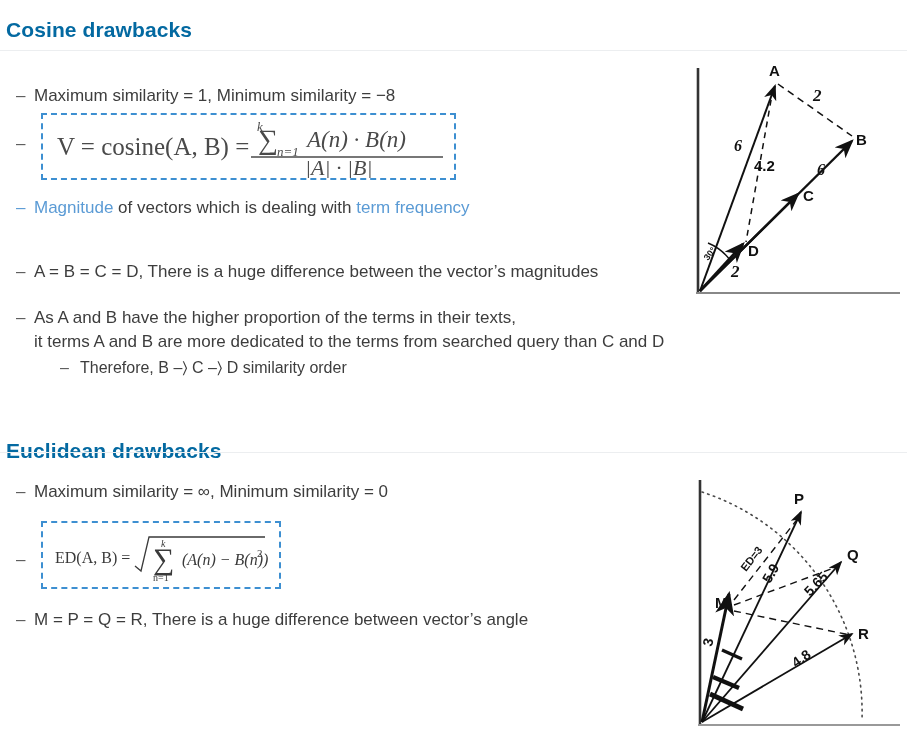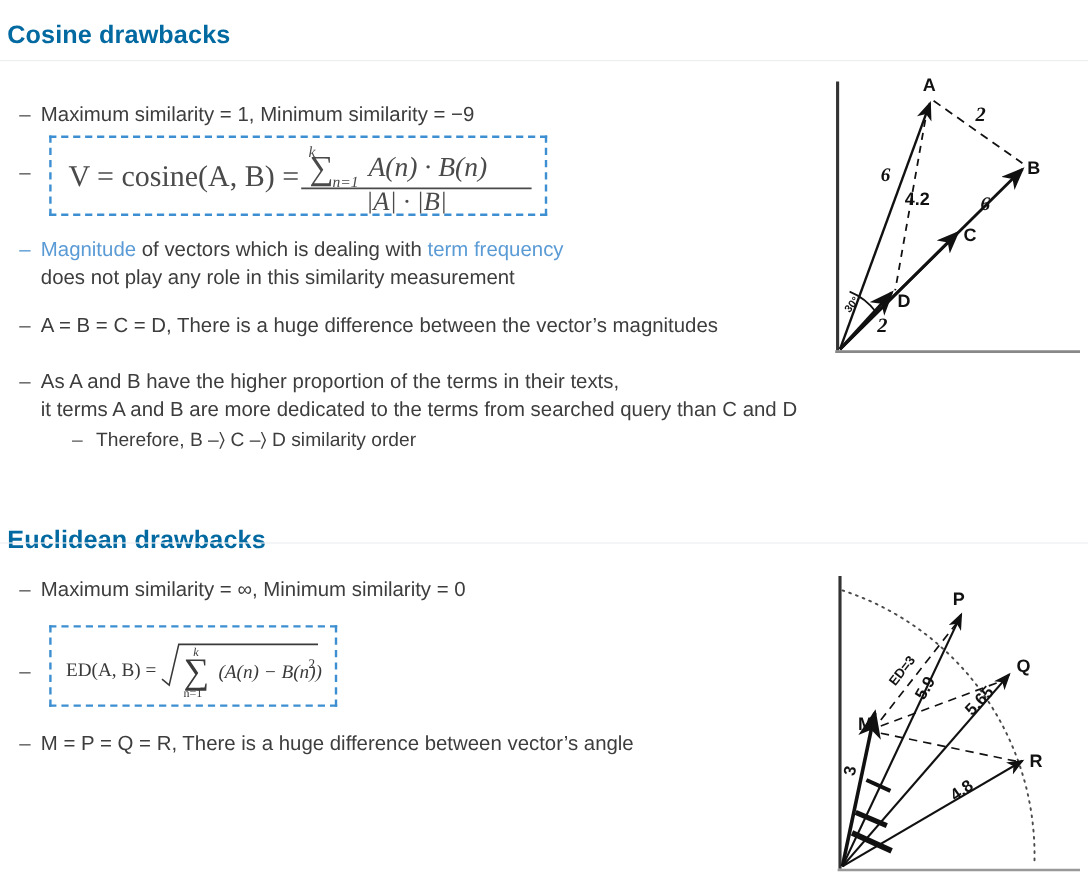--- a/index.html
+++ b/index.html
@@ -87,21 +87,21 @@
   .diagram svg { display: block; }
 </style>
 </head>
 <body>
 
 <div class="section-title" style="left:6px; top:18px;">Cosine drawbacks</div>
 <div class="divider" style="top:50px;"></div>
 
 <div class="bullet-row" style="left:16px; top:84px;">
   <span class="dash">–</span>
-  <span class="btext">Maximum similarity = 1, Minimum similarity = −9</span>
+  <span class="btext">Maximum similarity = 1, Minimum similarity = −8</span>
 </div>
 
 <div class="bullet-row" style="left:16px; top:132px;">
   <span class="dash">–</span>
 </div>
 
 <div class="formula-box" style="left:41px; top:113px; width:415px; height:67px;">
   <svg class="formula-svg" width="411" height="63" viewBox="0 0 411 63">
     <text x="14" y="40" font-family="'Liberation Serif', serif" font-size="25" fill="#4a4a4a">V = cosine(A, B) =</text>
 
@@ -112,21 +112,20 @@
     <line x1="208" y1="42" x2="400" y2="42" stroke="#4a4a4a" stroke-width="1.6"></line>
     <text x="262" y="60" font-family="'Liberation Serif', serif" font-size="22" font-style="italic" fill="#4a4a4a">|A| · |B|</text>
   </svg>
 </div>
 
 <div class="bullet-row" style="left:16px; top:196px;">
   <span class="dash blue">–</span>
   <span>
     <span class="btext"><span class="hl">Magnitude</span><span> of vectors which is dealing with </span><span class="hl">term frequency</span></span>
     <br>
-    <span class="btext">does not play any role in this similarity measurement</span>
   </span>
 </div>
 
 <div class="bullet-row" style="left:16px; top:260px;">
   <span class="dash">–</span>
   <span class="btext">A = B = C = D, There is a huge difference between the vector’s magnitudes</span>
 </div>
 
 <div class="bullet-row" style="left:16px; top:306px;">
   <span class="dash">–</span>

